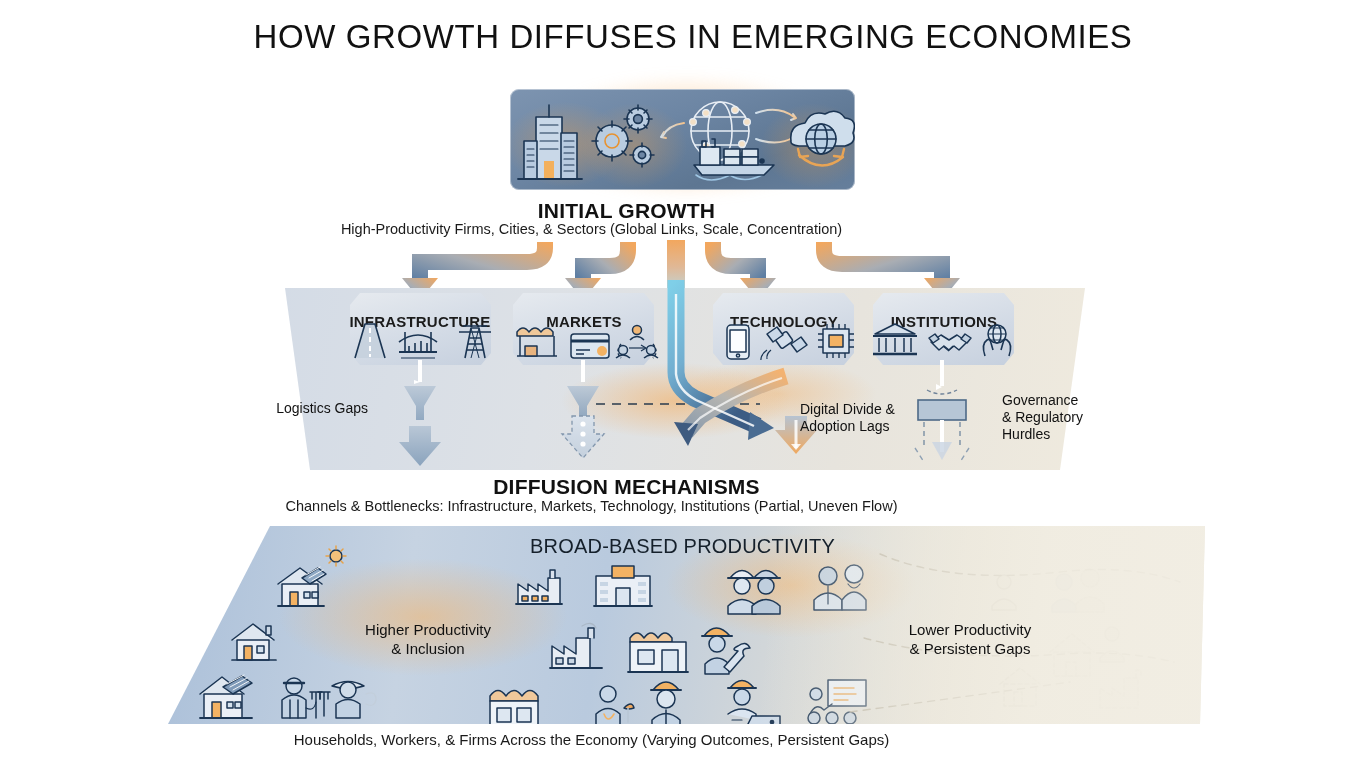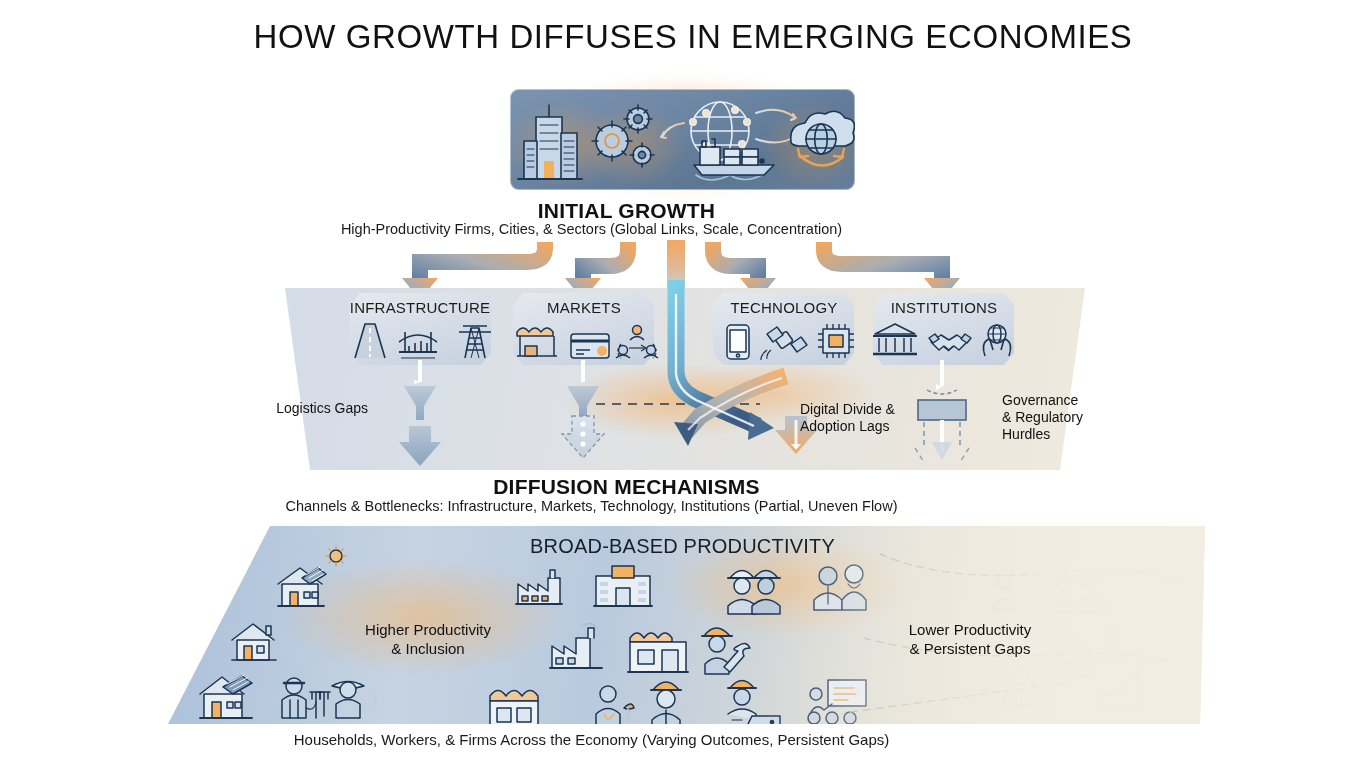--- a/index.html
+++ b/index.html
@@ -48,22 +48,22 @@
       radial-gradient(ellipse 12% 30% at 49.5% 62%, rgba(246,170,86,.55), rgba(255,255,255,0) 70%),
       radial-gradient(ellipse 10% 26% at 57% 58%, rgba(246,170,86,.38), rgba(255,255,255,0) 72%);
   }
 
   .cat-box {
     position:absolute; top:293px; width:141px; height:72px;
     clip-path:polygon(10px 0,131px 0,141px 12px,141px 60px,131px 72px,10px 72px,0 60px,0 12px);
     background:linear-gradient(165deg,#e6eaef 0%, #d2dae5 60%, #c6d0de 100%);
   }
   .cat-label {
-    position:absolute; top:299px; width:200px; text-align:center;
-    font-size:15px; font-weight:400; color:#1b1b1b; letter-spacing:.2px;
+    position:absolute; top:313px; width:200px; text-align:center;
+    font-size:15px; font-weight:700; color:#1b1b1b; letter-spacing:.2px;
   }
   .cat-icons { position:absolute; top:320px; width:200px; text-align:center; }
 
   .btl-label {
     position:absolute; font-size:14px; line-height:17px; color:#111; text-align:right;
   }
   .btl-label.lft { text-align:left; }
 
   
   #bot-trap {

